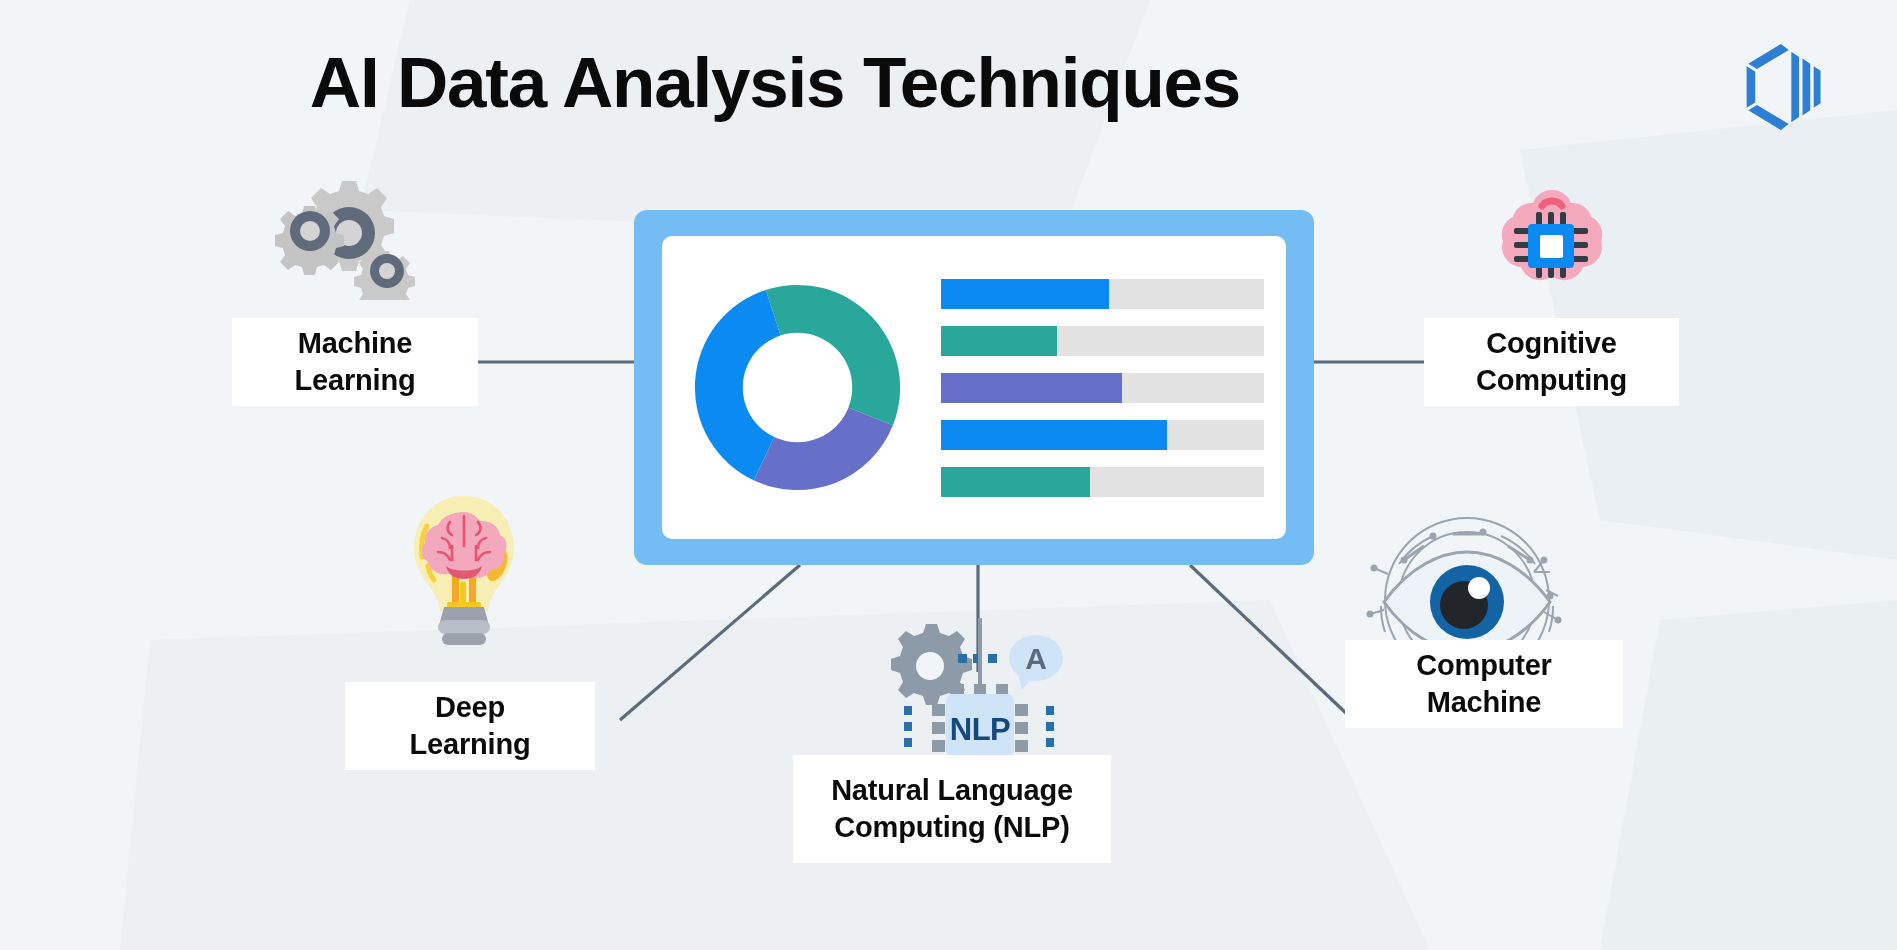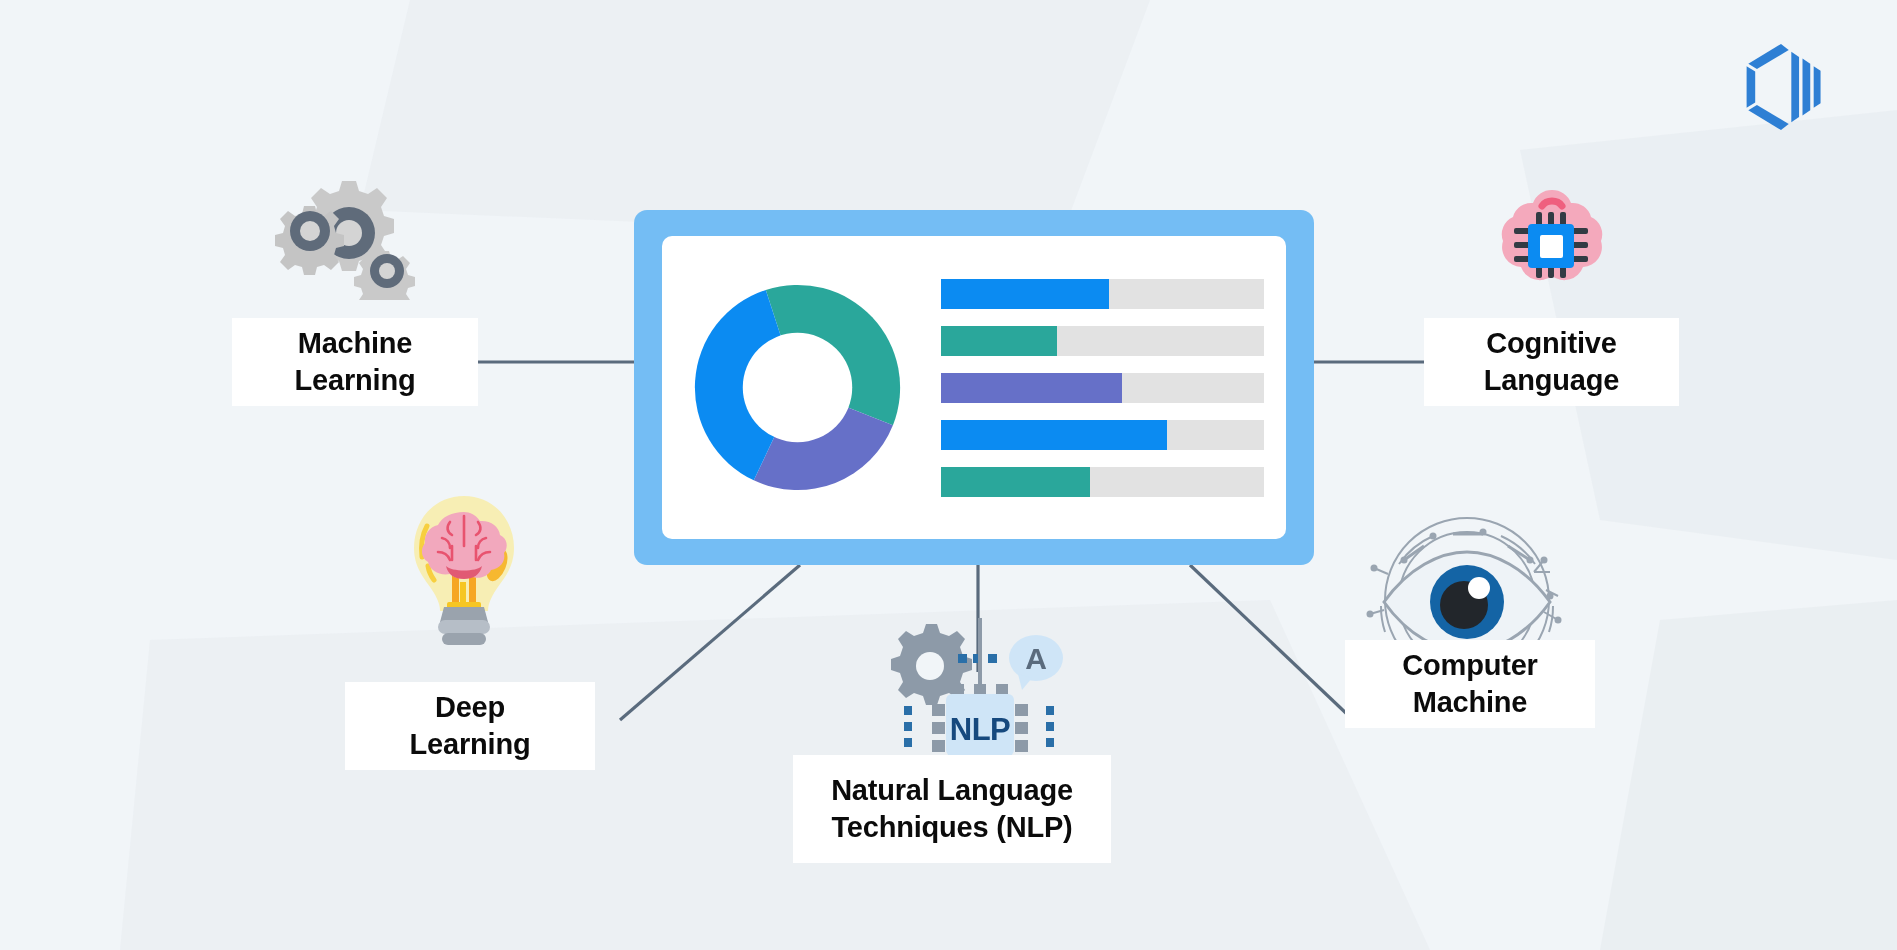--- a/index.html
+++ b/index.html
@@ -137,20 +137,21 @@
 <div id="canvas">
 
   <svg class="bg-layer" viewBox="0 0 1897 950" preserveAspectRatio="none">
     <rect x="0" y="0" width="1897" height="950" fill="#f1f5f8"></rect>
     <polygon points="410,0 1150,0 1060,240 360,210" fill="#e9eef2" opacity="0.75"></polygon>
     <polygon points="1520,150 1897,110 1897,560 1600,520" fill="#e8edf1" opacity="0.8"></polygon>
     <polygon points="150,640 1270,600 1430,950 120,950" fill="#e9eef2" opacity="0.75"></polygon>
     <polygon points="1660,620 1897,600 1897,950 1600,950" fill="#e6ebef" opacity="0.6"></polygon>
   </svg>
 
+  <div class="title">AI Data Analysis Techniques</div>
 
   <svg class="logo" viewBox="0 0 100 104">
     <g fill="#2e7fd4">
       <polygon points="50,2 59,9 22,31 12,25"></polygon>
       <polygon points="10,28 20,34 20,70 10,76"></polygon>
       <polygon points="12,79 22,73 59,95 50,102"></polygon>
       <polygon points="62,11 71,17 71,87 62,93"></polygon>
       <polygon points="75,19 84,25 84,79 75,85"></polygon>
       <polygon points="88,28 96,33 96,71 88,76"></polygon>
     </g>
@@ -238,21 +239,21 @@
         <rect x="92" y="48" width="18" height="6" rx="2"></rect>
         <rect x="92" y="62" width="18" height="6" rx="2"></rect>
         <rect x="92" y="76" width="18" height="6" rx="2"></rect>
       </g>
       <rect x="50" y="44" width="46" height="44" rx="4" fill="#0b8bf2"></rect>
       <rect x="62" y="55" width="23" height="23" rx="2" fill="#ffffff"></rect>
     </g>
   </svg>
   <div class="node-card" style="left:1424px; top:318px; width:255px; height:88px; flex-direction:column;justify-content:center;">
     <span>Cognitive</span>
-    <span>Language</span>
+    <span>Computing</span>
   </div>
 
   <svg class="node-icon" style="left:400px; top:490px; width:128px; height:158px;" viewBox="0 0 128 158">
     <g>
       <path d="M64 6 C34 6 14 30 14 58 c0 22 13 33 20 45 c4 7 6 12 6 18 l48 0 c0 -6 2 -11 6 -18
                c7 -12 20 -23 20 -45 C114 30 94 6 64 6z" fill="#f7eeb4"></path>
       <path d="M27 36 c-5 9 -6 22 -5 31" stroke="#f7cf3f" stroke-width="5" fill="none" stroke-linecap="round"></path>
       <path d="M28 76 c1 6 3 10 6 14" stroke="#f7cf3f" stroke-width="5" fill="none" stroke-linecap="round"></path>
       <ellipse cx="97" cy="75" rx="9" ry="17" transform="rotate(22 97 75)" fill="#f6b830"></ellipse>
       <g>
@@ -330,21 +331,21 @@
         <rect x="176" y="104" width="8" height="9"></rect>
         <rect x="176" y="120" width="8" height="9"></rect>
       </g>
 
       <rect x="76" y="76" width="68" height="62" rx="6" fill="#cfe5f7"></rect>
       <text x="110" y="122" font-family="'Liberation Sans', sans-serif" font-size="31" font-weight="700" fill="#16497e" text-anchor="middle" letter-spacing="-0.5">NLP</text>
     </g>
   </svg>
   <div class="node-card" style="left:793px; top:755px; width:318px; height:108px; flex-direction:column;">
     <span>Natural Language</span>
-    <span>Techniques (NLP)</span>
+    <span>Computing (NLP)</span>
   </div>
 
   <svg class="node-icon" style="left:1358px; top:512px; width:218px; height:152px;" viewBox="0 0 218 152">
     <g stroke="#9aa5b1" fill="none" stroke-width="2">
       <circle cx="109" cy="88" r="82"></circle>
       <circle cx="109" cy="88" r="68"></circle>
       <path d="M41 52 a82 82 0 0 1 34 -28"></path>
       <path d="M143 24 a82 82 0 0 1 34 28"></path>
       <path d="M27 120 a82 82 0 0 1 -4 -26"></path>
       <path d="M191 120 a82 82 0 0 0 4 -26"></path>
@@ -367,18 +368,18 @@
       <circle cx="12" cy="102" r="3.5"></circle>
       <circle cx="16" cy="56" r="3.5"></circle>
       <circle cx="46" cy="48" r="3.5"></circle>
       <circle cx="186" cy="48" r="3.5"></circle>
     </g>
     <path d="M26 90 c24 -34 56 -50 83 -50 c27 0 59 16 83 50 c-24 34 -56 50 -83 50 c-27 0 -59 -16 -83 -50z" fill="#eef3f7" stroke="#9aa5b1" stroke-width="3"></path>
     <circle cx="109" cy="90" r="37" fill="#1464a5"></circle>
     <circle cx="106" cy="93" r="24" fill="#22262b"></circle>
     <circle cx="121" cy="76" r="11" fill="#ffffff"></circle>
   </svg>
-  <div class="node-card" style="left:1345px; top:640px; width:250px; height:88px; flex-direction:column;">
+  <div class="node-card" style="left:1345px; top:640px; width:278px; height:88px; flex-direction:column;">
     <span>Computer</span>
     <span>Machine</span>
   </div>
 
 </div>
 
 </body></html>

